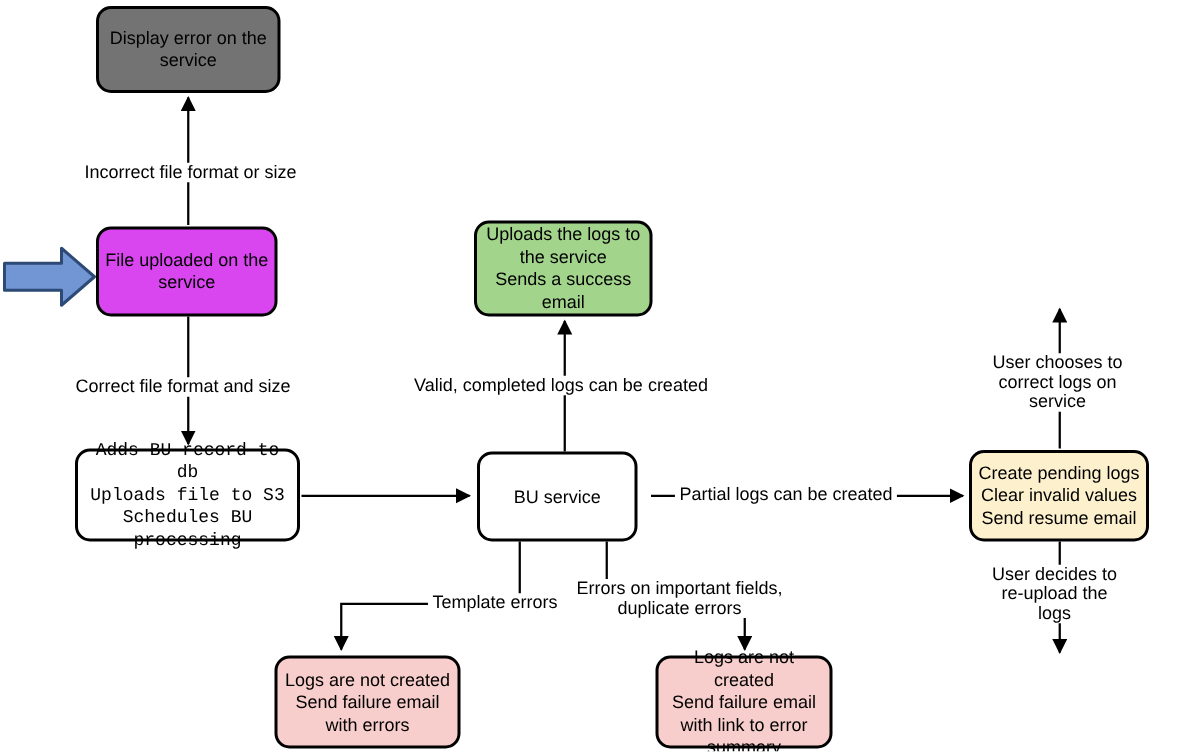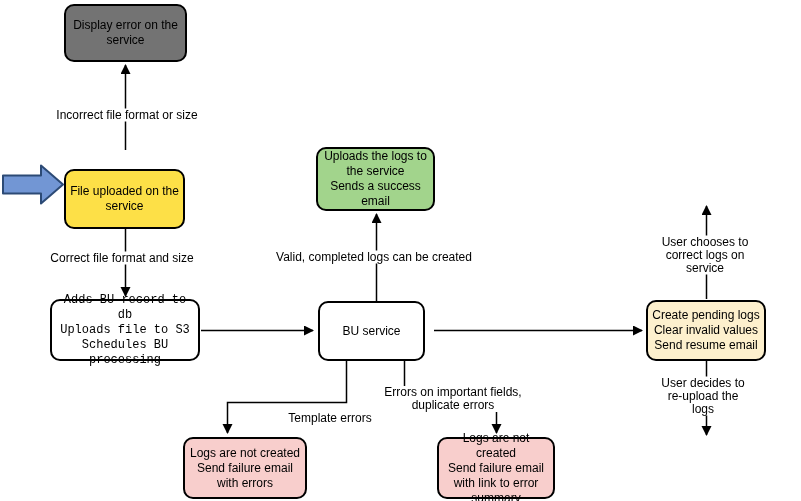--- a/index.html
+++ b/index.html
@@ -55,30 +55,31 @@
     <line x1="434" y1="330.5" x2="642" y2="330.5" stroke="#000" stroke-width="1.5" marker-end="url(#arrow)"></line>
     <line x1="706.5" y1="299" x2="706.5" y2="206" stroke="#000" stroke-width="1.5" marker-end="url(#arrow)"></line>
     <line x1="706.5" y1="361" x2="706.5" y2="435" stroke="#000" stroke-width="1.5" marker-end="url(#arrow)"></line>
     <path d="M346.5,361 V402.5 H227.5 V433" fill="none" stroke="#000" stroke-width="1.5" marker-end="url(#arrow)"></path>
     <path d="M404.5,361 V397.5 H496.5 V433" fill="none" stroke="#000" stroke-width="1.5" marker-end="url(#arrow)"></path>
   </svg>
 
   <div class="edge-label" style="left:127px;top:115px;">Incorrect file format or size</div>
   <div class="edge-label" style="left:122px;top:258px;">Correct file format and size</div>
   <div class="edge-label" style="left:374px;top:257px;">Valid, completed logs can be created</div>
-  <div class="edge-label" style="left:330px;top:402px;margin-top:16px;">Template errors</div>
+  <div class="edge-label" style="left:524px;top:330px;">Partial logs can be created</div>
+  <div class="edge-label" style="left:330px;top:402px;">Template errors</div>
   <div class="edge-label" style="left:453px;top:399px;">Errors on important fields,
 duplicate errors</div>
   <div class="edge-label" style="left:705px;top:255px;">User chooses to correct logs on service</div>
   <div class="edge-label" style="left:703px;top:396px;">User decides to re-upload the logs</div>
 
   <div class="node" style="left: 64px; top: 4px; width: 123px; height: 58px; background-color: #737373;">Display error on the
 service</div>
 
-  <div class="node" style="left: 64px; top: 151px; width: 121px; height: 60px; background-color: #fde047; margin-top: 18px;">File uploaded on the
+  <div class="node" style="left: 64px; top: 151px; width: 121px; height: 60px; background-color: #d946ef;">File uploaded on the
 service</div>
 
   <div class="node white" style="left:50px;top:299px;width:150px;height:62px;font-family:Liberation Mono, monospace;">Adds BU record to db
 Uploads file to S3
 Schedules BU processing</div>
 
   <div class="node white" style="left:318px;top:301px;width:107px;height:60px;">BU service</div>
 
   <div class="node" style="left: 316px; top: 147px; width: 119px; height: 64px; background-color: rgb(162, 212, 140);">Uploads the logs to
 the service

